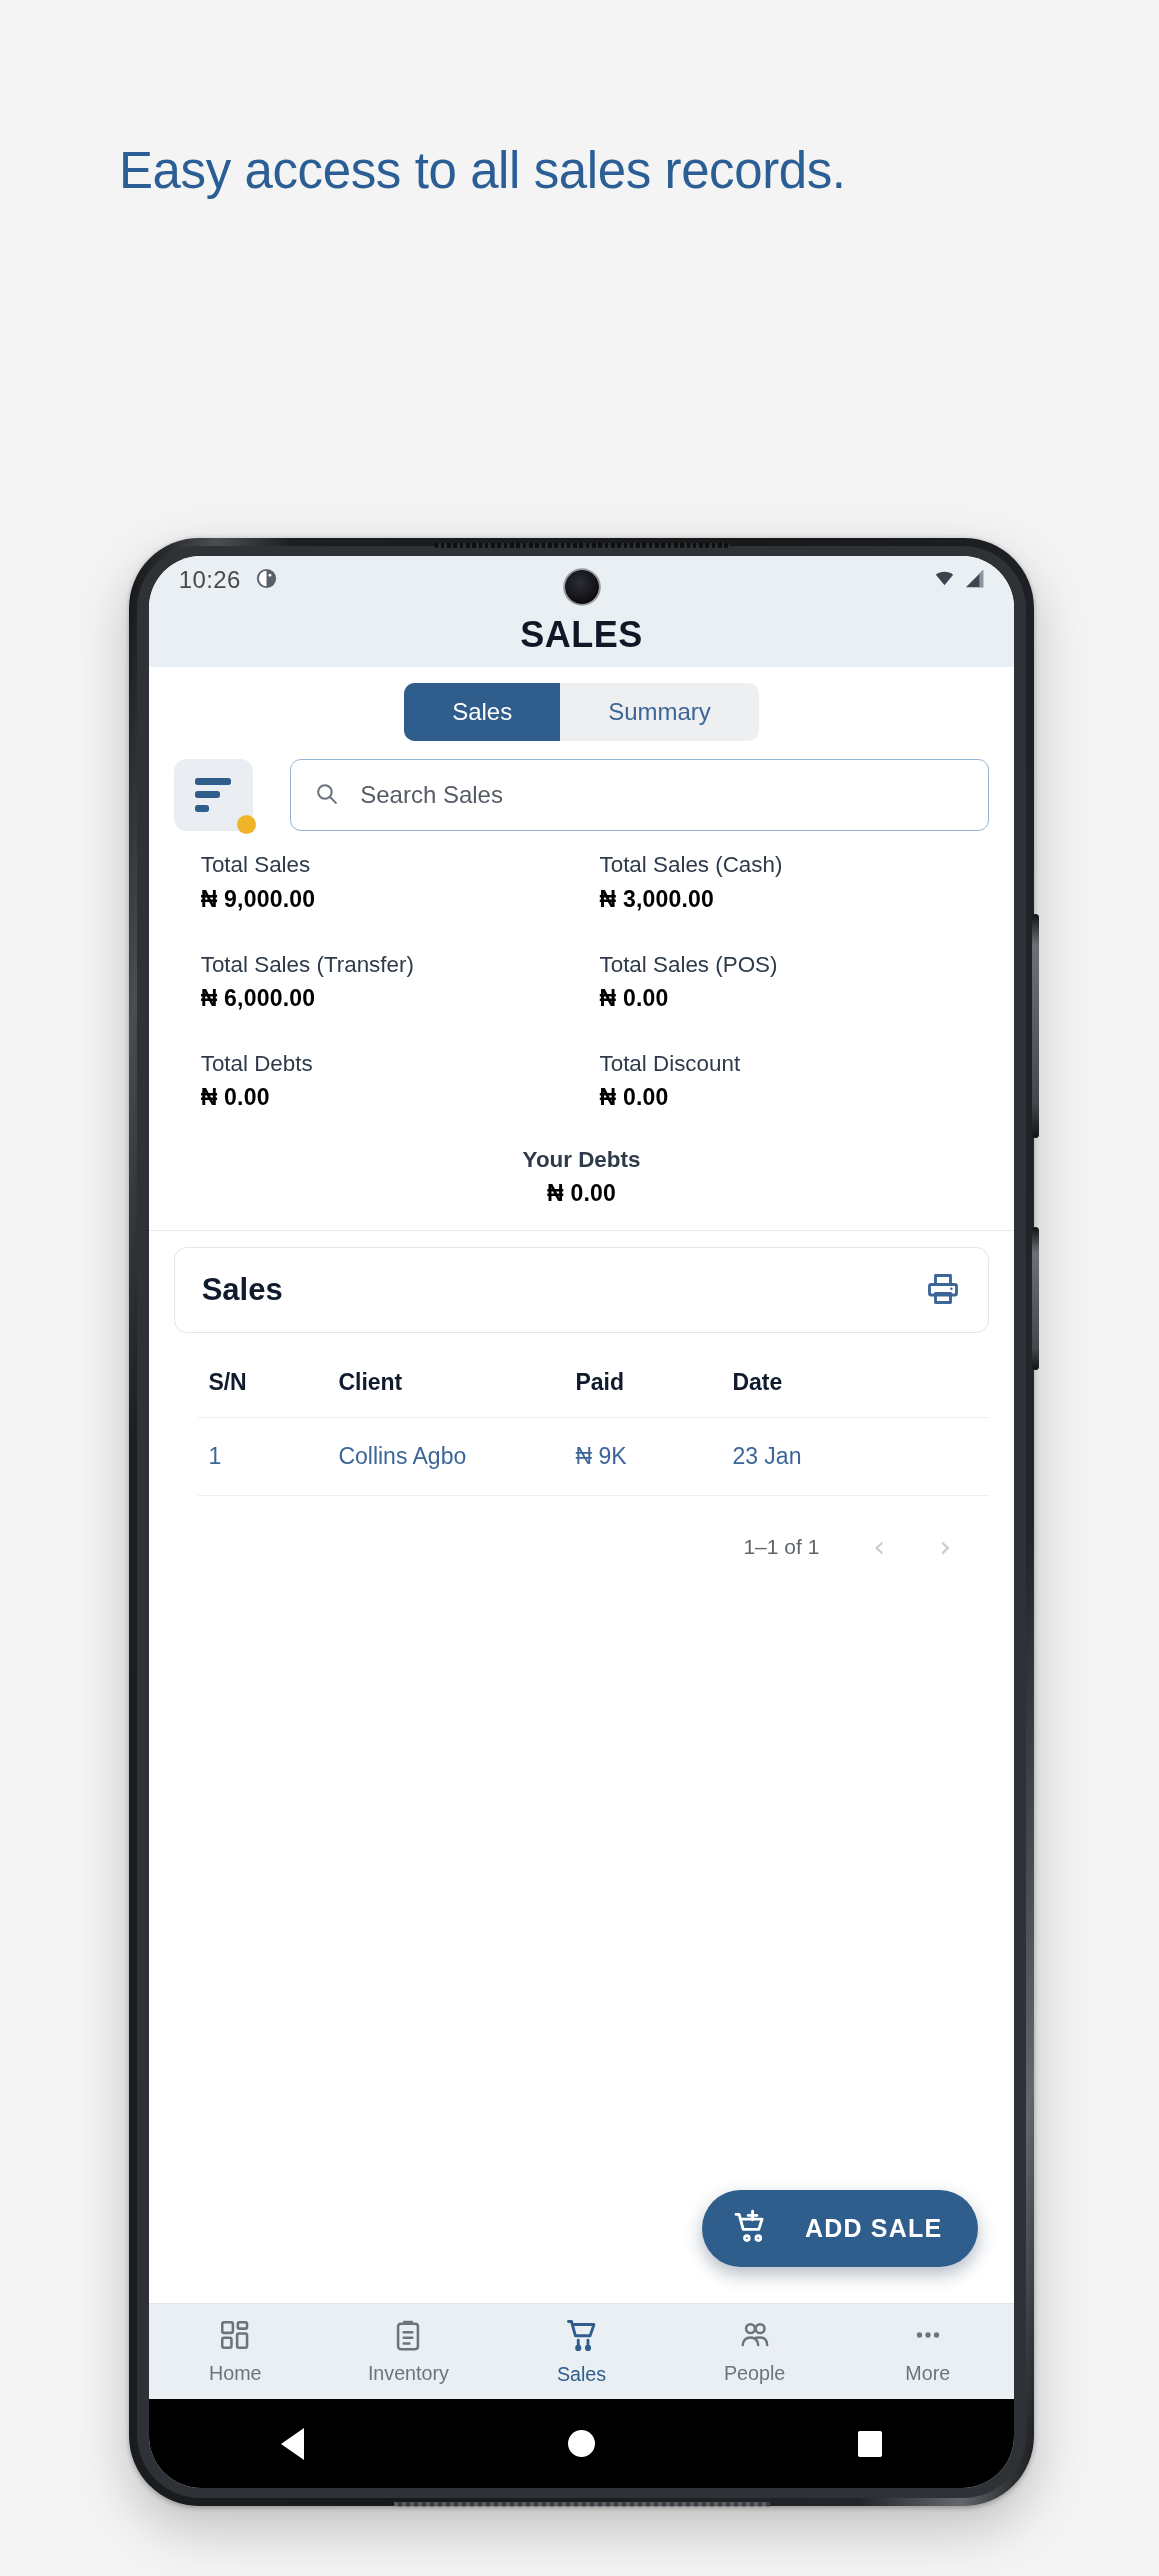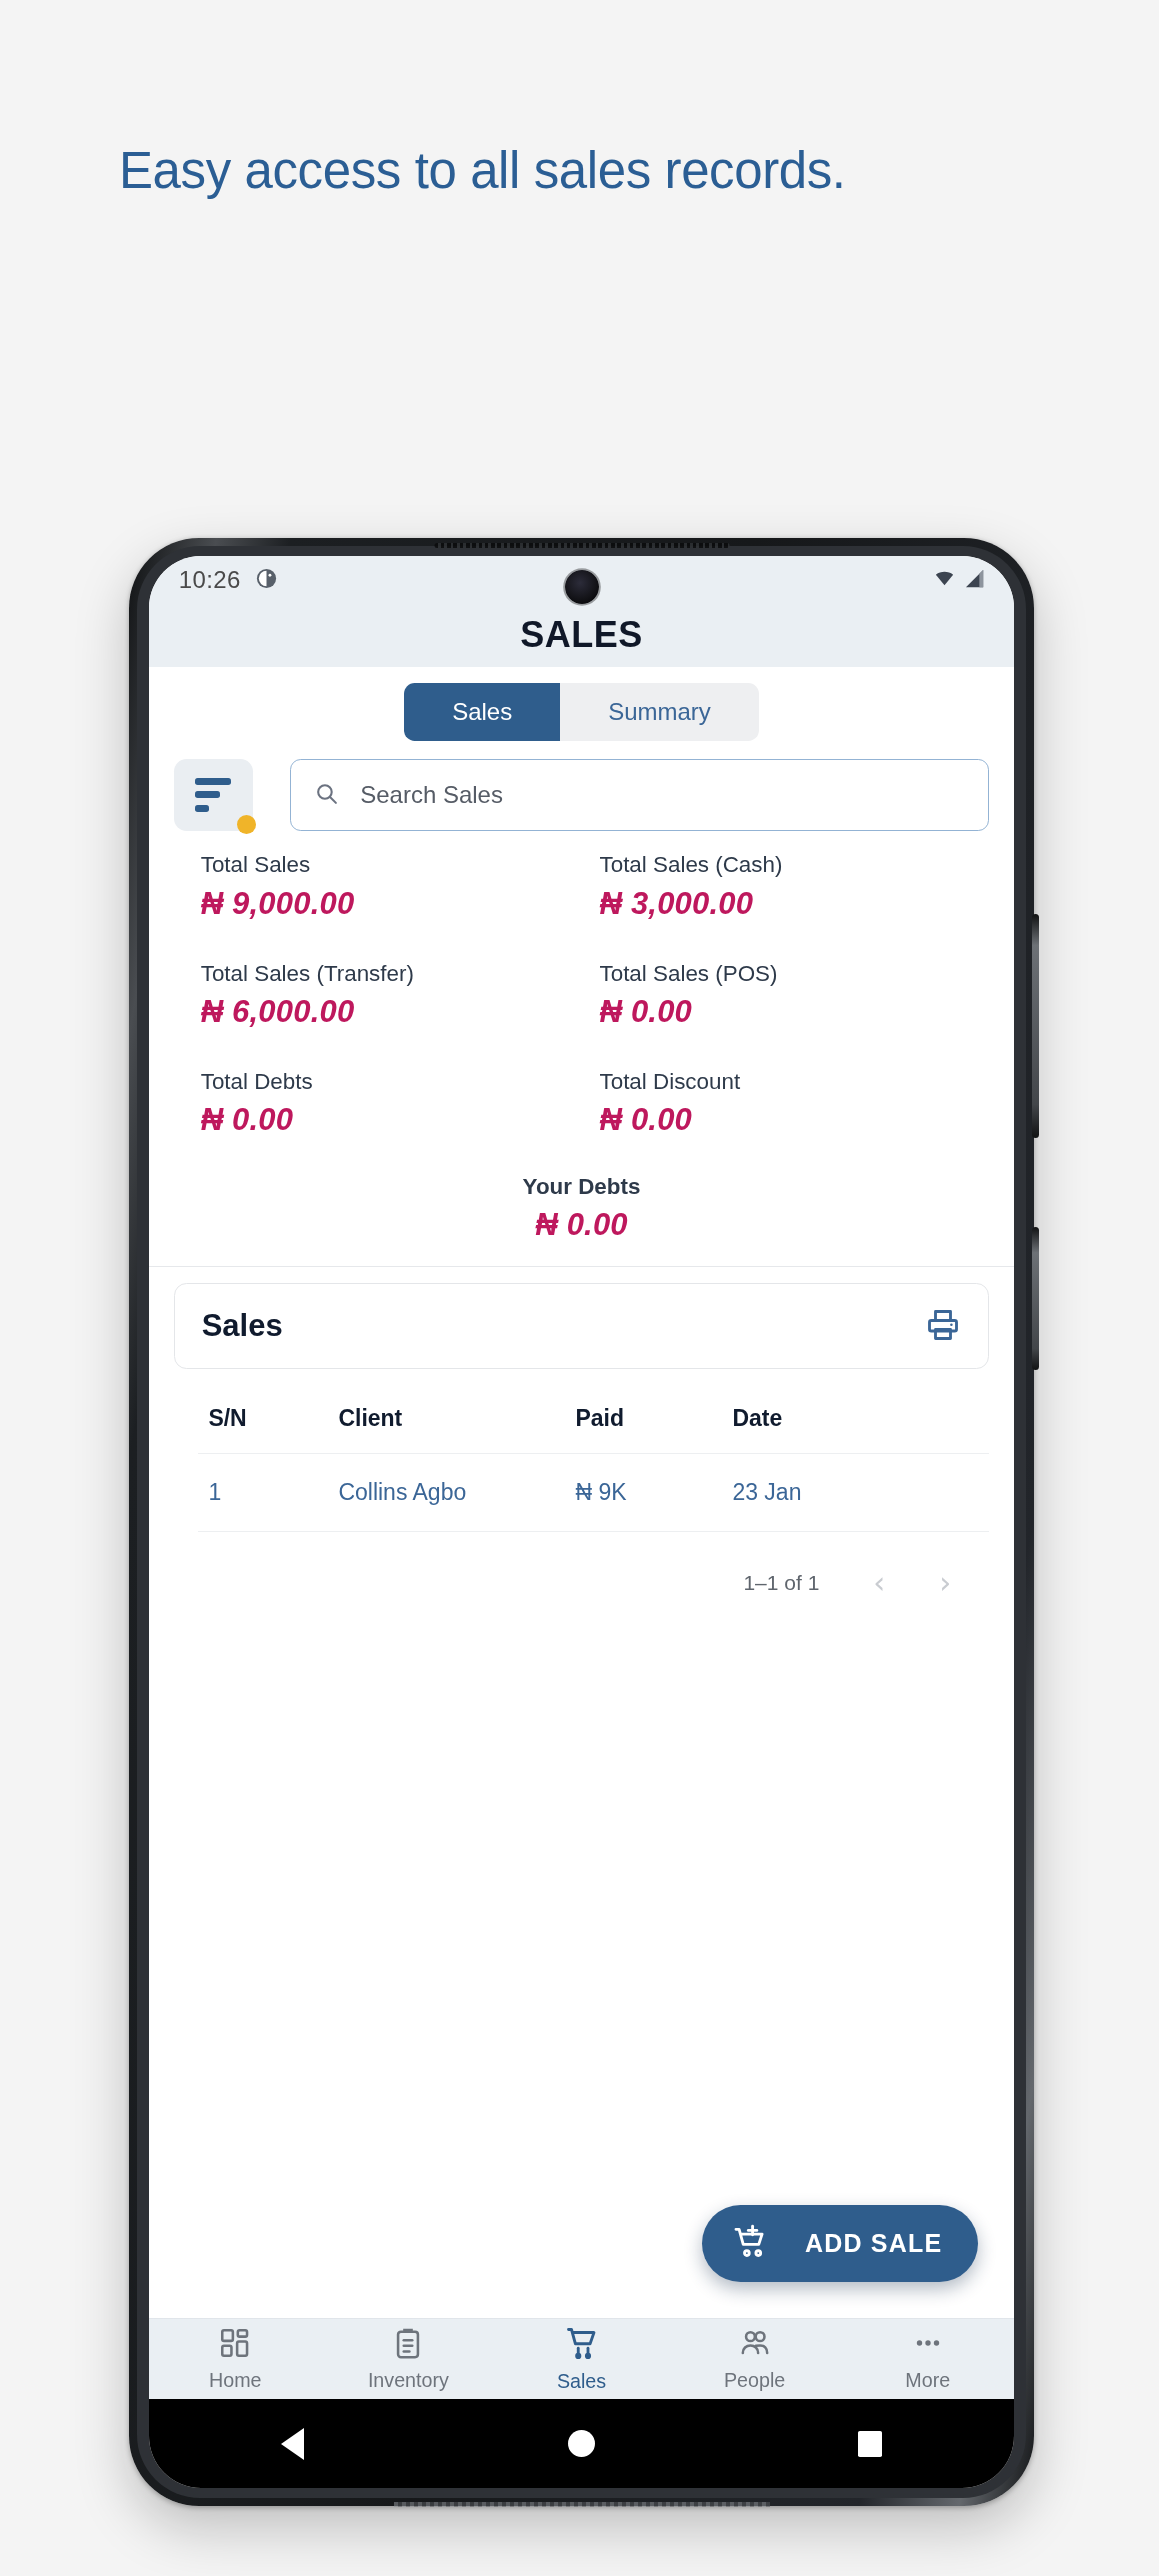--- a/index.html
+++ b/index.html
@@ -246,25 +246,24 @@
     row-gap: 39px;
   }
   .stat { padding-left: 27px; }
   .stat.right { padding-left: 18px; }
   .stat-label {
     font-size: 22.4px;
     color: #2e3a4a;
     margin-bottom: 7.2px;
   }
   .stat-value {
-    font-size: 31px;
+    font-size: 23px;
     font-weight: 700;
-    color: #be185d;
+    color: #000000;
     letter-spacing: 0.2px;
-    font-style: italic;
   }
   .naira { font-weight: 700; }
   .stat-center {
     text-align: center;
     padding: 27px 0 23px;
   }
   .stat-center .stat-label { font-size: 22.4px; font-weight: bold; }
 
   
   .thin-sep {
@@ -355,21 +354,21 @@
     cursor: pointer;
   }
   .fab-label {
     font-size: 25px;
     font-weight: 700;
     letter-spacing: 1.2px;
   }
 
   
   .bottom-nav {
-    height: 81px;
+    height: 96px;
     background: #eaeff3;
     display: flex;
     align-items: center;
     flex: 0 0 auto;
     border-top: 0.9px solid #e0e5ea;
   }
   .nav-item {
     flex: 1 1 0;
     display: flex;
     flex-direction: column;

